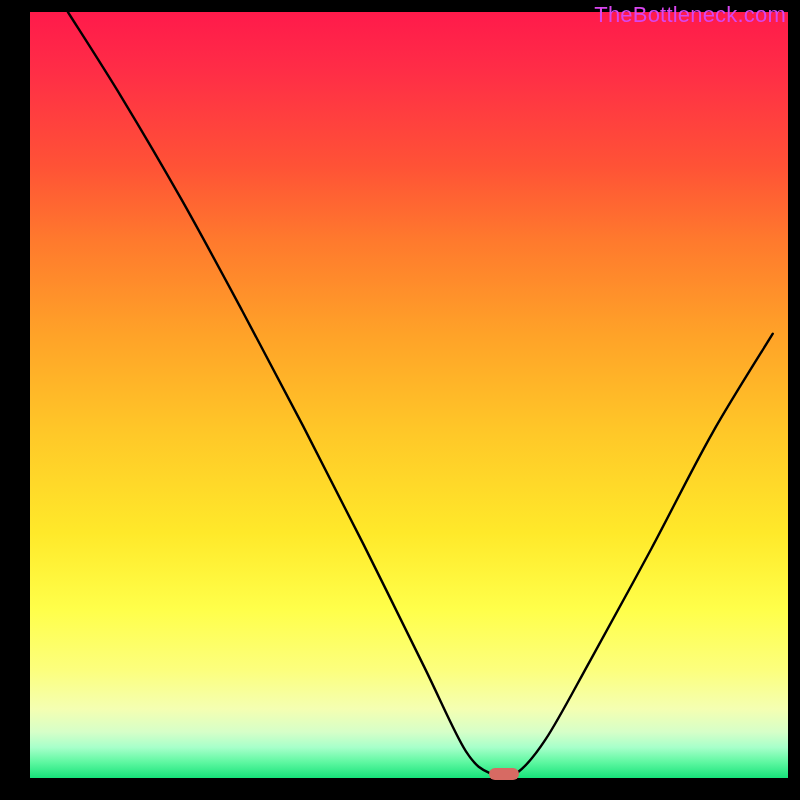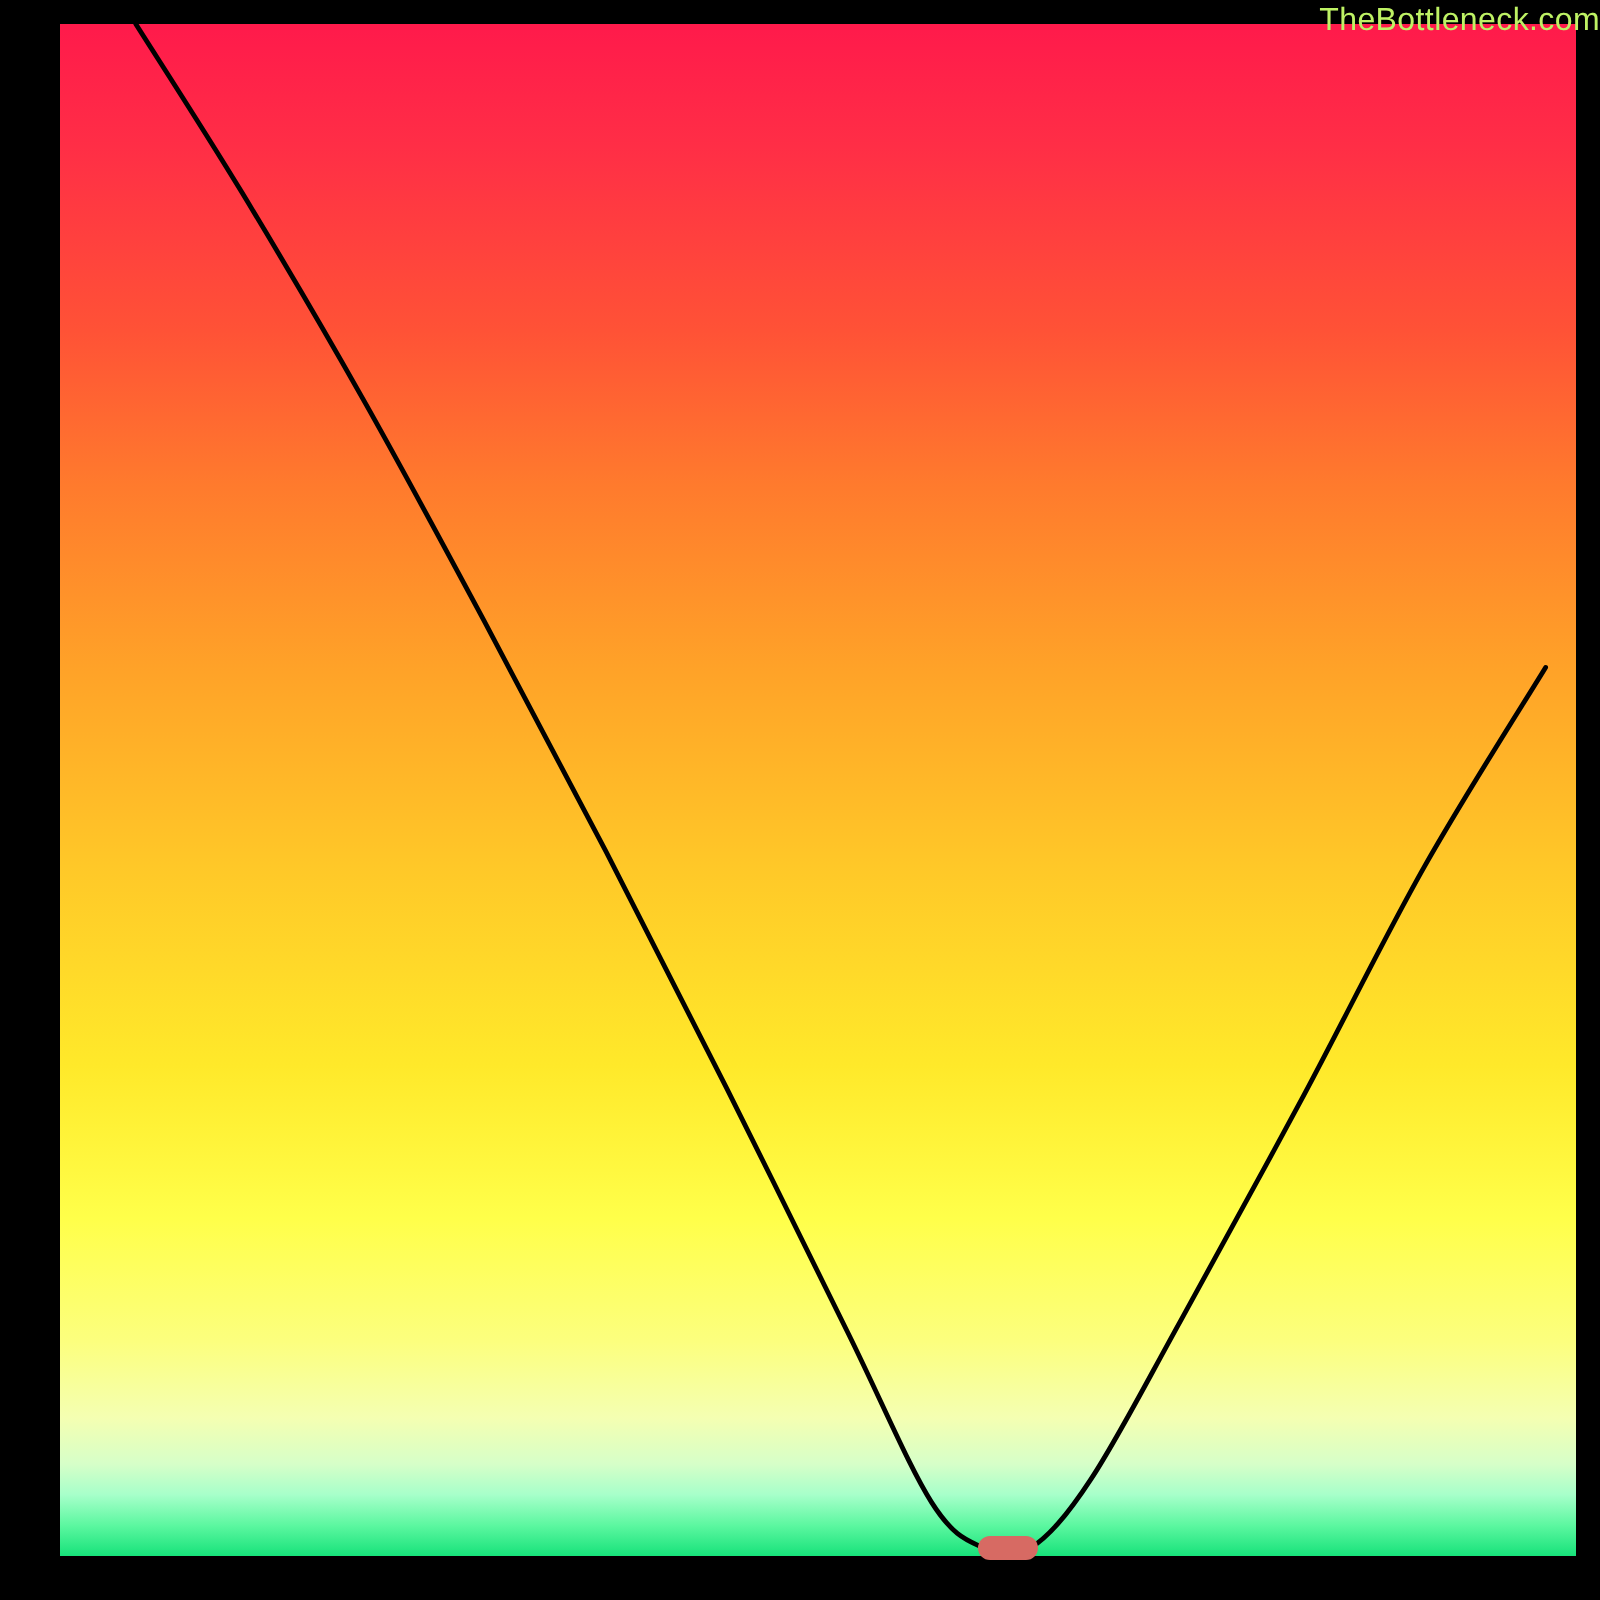--- a/index.html
+++ b/index.html
@@ -38,23 +38,23 @@
       #f4ffb2 91%,
       #d6ffc8 94%,
       #a7ffca 96%,
       #5cf7a0 98%,
       #17e27a 100%
     );
   }
   .watermark {
     position: absolute;
     top: 2px;
-    right: 0;
-    color: #bef264;
-    font-size: 16px;
+    right: 14px;
+    color: #d946ef;
+    font-size: 22px;
     font-weight: 500;
     letter-spacing: 0.2px;
     user-select: none;
   }
   .curve-svg {
     position: absolute;
     left: 0;
     top: 0;
     width: 758px;
     height: 766px;

